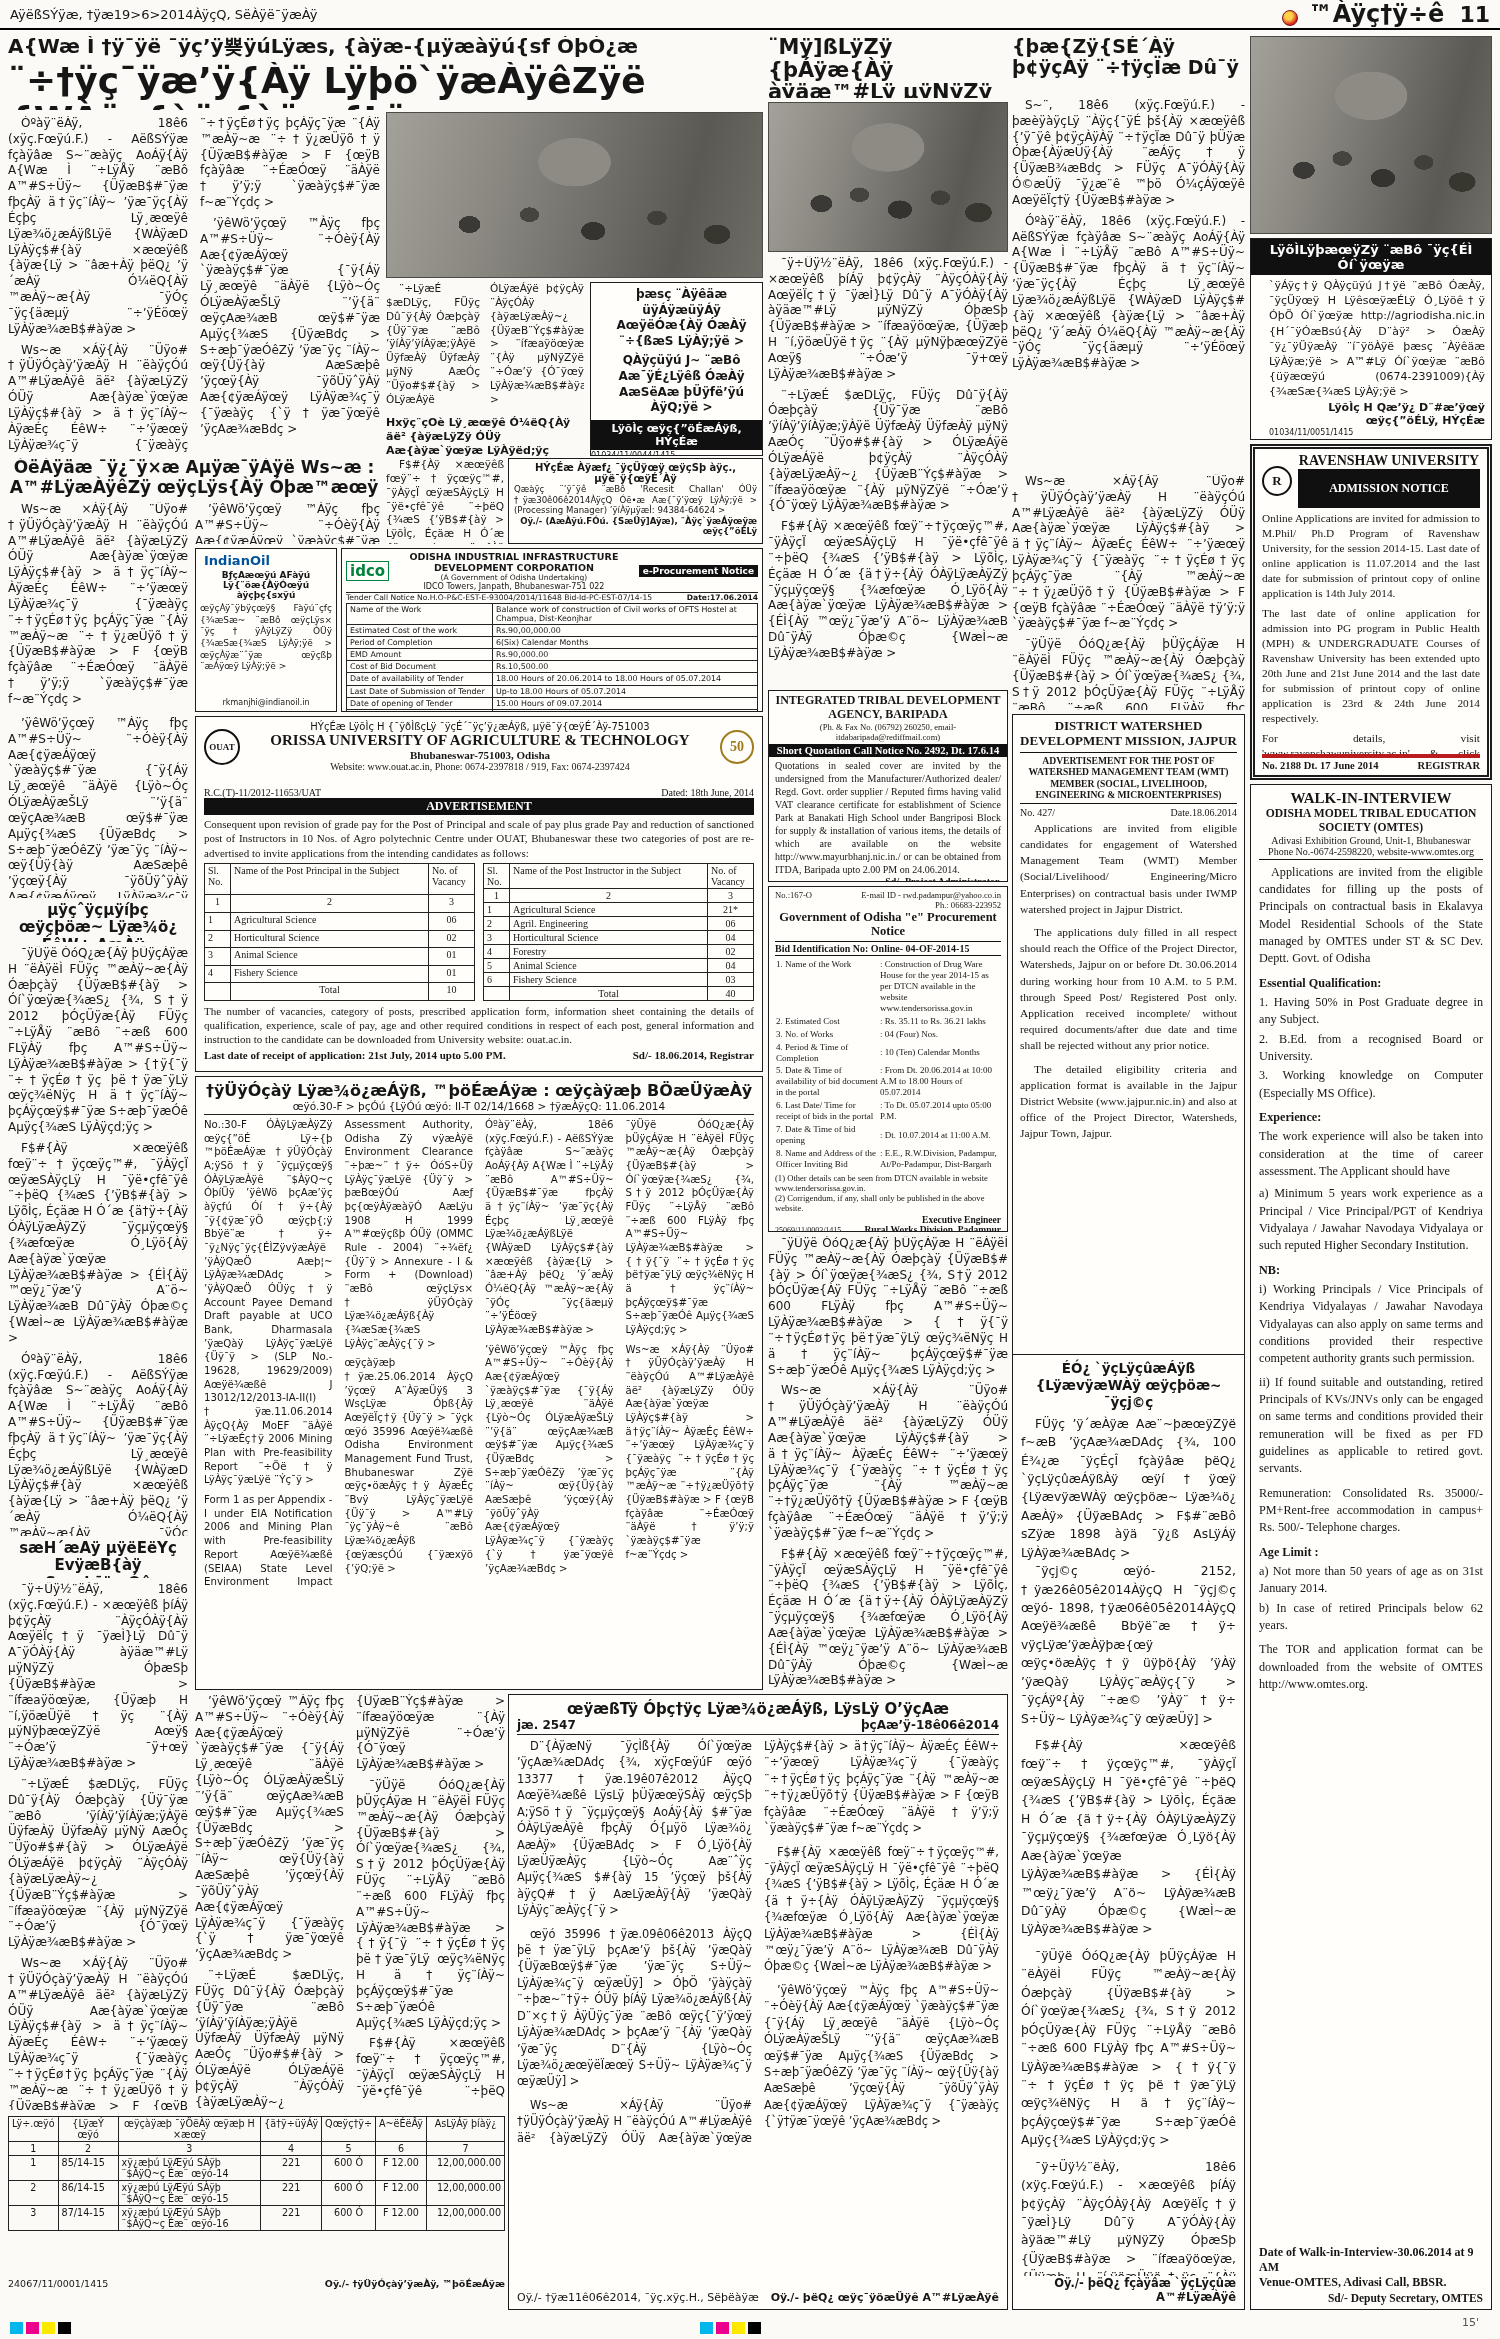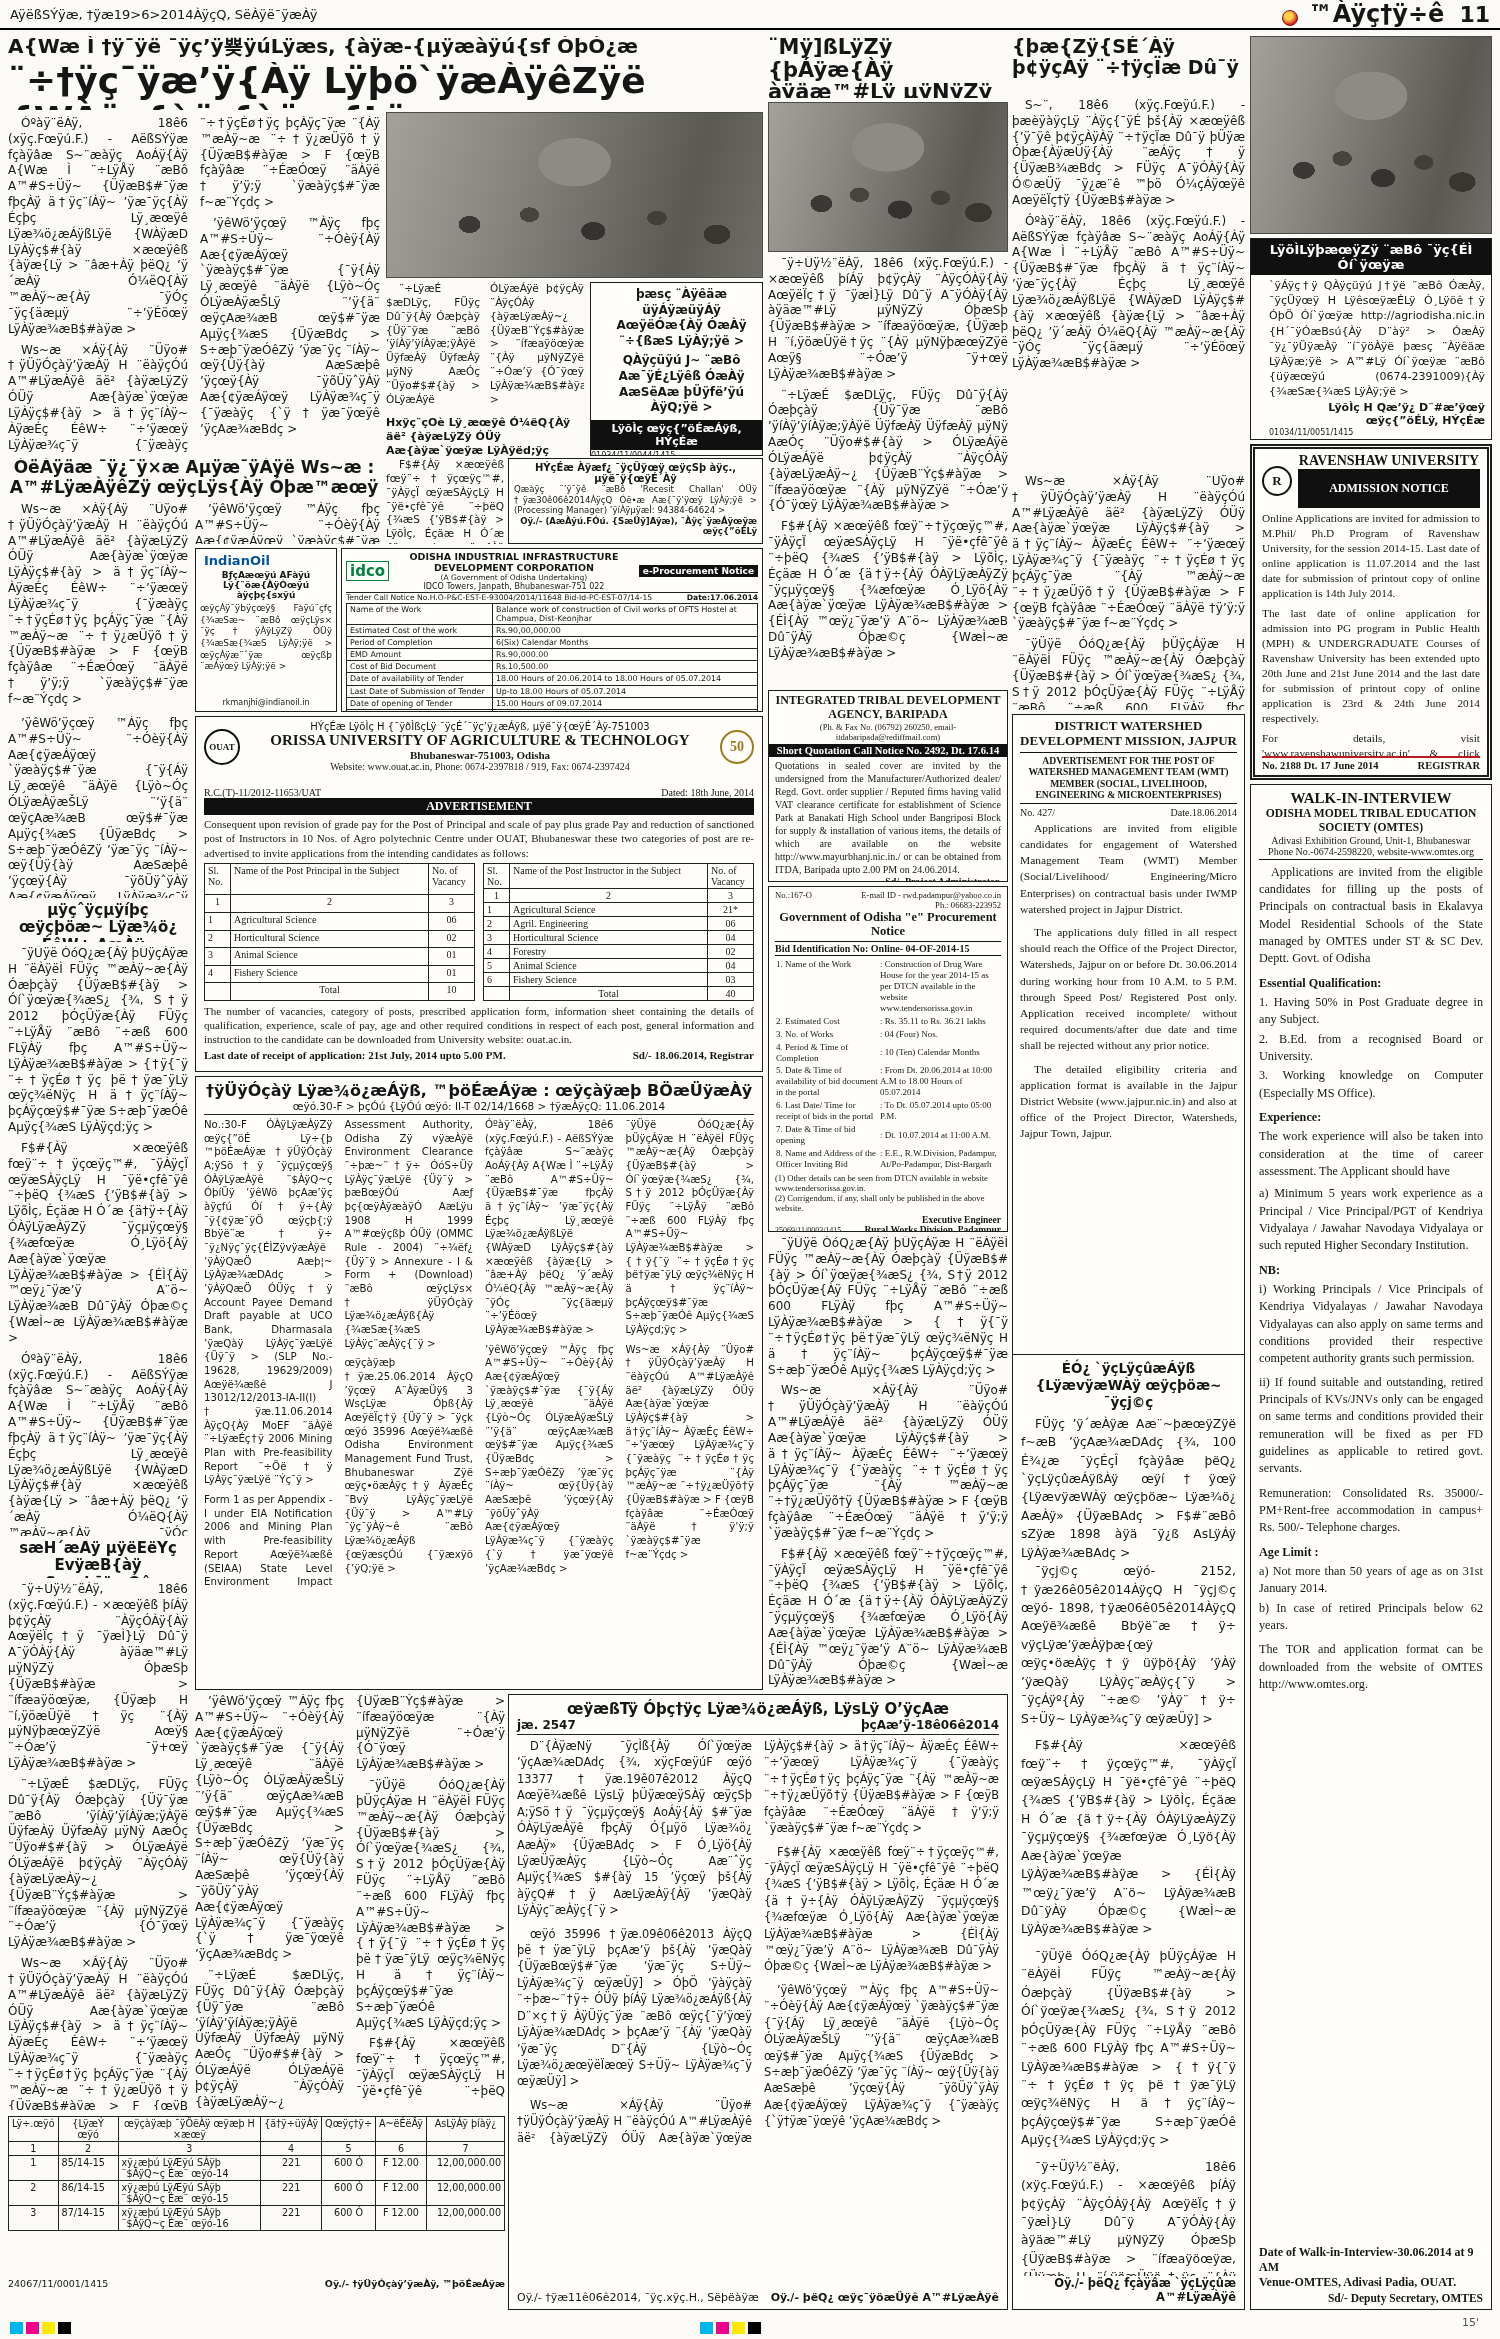--- a/index.html
+++ b/index.html
@@ -196,21 +196,21 @@
       <span style="flex:1;text-align:center">
         <span class="b" style="display:block;font-size:14px">RAVENSHAW UNIVERSITY</span>
         <span class="b strip" style="display:block;font-size:12px;padding:12px 0">ADMISSION NOTICE</span>
       </span>
     </div>
     <div class="jt grow" style="font-size:11.3px;line-height:1.33;margin-top:3px">
       <p style="margin:0 0 5px">Online Applications are invited for admission to M.Phil/ Ph.D Program of Ravenshaw University, for the session 2014-15. Last date of online application is 11.07.2014 and the last date for submission of printout copy of online application is 14th July 2014.</p>
       <p style="margin:0 0 5px">The last date of online application for admission into PG program in Public Health (MPH) &amp; UNDERGRADUATE Courses of Ravenshaw University has been extended upto 20th June and 21st June 2014 and the last date for submission of printout copy of online application is 23rd &amp; 24th June 2014 respectively.</p>
       <p style="margin:0">For details, visit 'www.ravenshawuniversity.ac.in' &amp; click Admission-2014. For MBA admission visit website 'www.ravenshawbschool.ac.in' for detail information.</p>
     </div>
-    <div style="display:flex;justify-content:space-between;border-top:2px solid #b91c1c;padding-top:2px;font-size:10.5px">
+    <div style="display:flex;justify-content:space-between;border-top:4px solid #b91c1c;padding-top:2px;font-size:10.5px">
       <span class="b">No. 2188 Dt. 17 June 2014</span>
       <span class="b">REGISTRAR</span>
     </div>
   </div>
 
   <div class="abs box en" style="left:195px;top:716px;width:568px;height:356px;padding:4px 8px">
     <div style="display:flex;align-items:center;gap:8px">
       <span style="width:36px;height:36px;border:2px solid #111;border-radius:50%;display:flex;align-items:center;justify-content:center;font-size:9px;font-weight:700">OUAT</span>
       <span style="flex:1;text-align:center">
         <span style="display:block;font-size:10px;font-family:'DejaVu Sans',sans-serif">HÝçÉæ LÿõÌç H {¯ÿðÌßçLÿ ¯ÿçÉ´¯ÿç’ÿ¿æÁÿß, µÿë¯ÿ{œÿÉ´Àÿ-751003</span>
@@ -438,21 +438,21 @@
       <p class="b" style="margin:0 0 2px">NB:</p>
       <p style="margin:0 0 6px">i) Working Principals / Vice Principals of Kendriya Vidyalayas / Jawahar Navodaya Vidyalayas can also apply on same terms and conditions provided their respective competent authority grants such permission.</p>
       <p style="margin:0 0 7px">ii) If found suitable and outstanding, retired Principals of KVs/JNVs only can be engaged on same terms and conditions provided their remuneration will be fixed as per FD guidelines as applicable to retired govt. servants.</p>
       <p style="margin:0 0 7px">Remuneration: Consolidated Rs. 35000/-PM+Rent-free accommodation in campus+ Rs. 500/- Telephone charges.</p>
       <p class="b" style="margin:0 0 2px">Age Limit :</p>
       <p style="margin:0 0 2px">a) Not more than 50 years of age as on 31st January 2014.</p>
       <p style="margin:0 0 7px">b) In case of retired Principals below 62 years.</p>
       <p style="margin:0 0 7px">The TOR and application format can be downloaded from the website of OMTES http://www.omtes.org.</p>
     </div>
     <div class="b" style="font-size:12px">Date of Walk-in-Interview-30.06.2014 at 9 AM</div>
-    <div class="b" style="font-size:12px">Venue-OMTES, Adivasi Padia, OUAT.</div>
+    <div class="b" style="font-size:12px">Venue-OMTES, Adivasi Call, BBSR.</div>
     <div class="rt b" style="font-size:11.5px;margin-top:2px">Sd/- Deputy Secretary, OMTES</div>
   </div>
 
   <div class="abs news" style="left:8px;top:716px;width:180px;height:182px">
     <p>’ÿêWö’ÿçœÿ ™Àÿç fþç A™#S÷Üÿ~ ¨÷Óèÿ{Àÿ Aæ{¢ÿæÁÿœÿ `ÿæàÿç$#¯ÿæ {¯ÿ{Áÿ Lÿ¸æœÿê ¨äÀÿë {Lÿò~Óç ÓLÿæÀÿæŠLÿ ¨’ÿ{ä¨ œÿçAæ¾æB œÿ$#¯ÿæ Aµÿç{¾æS {ÜÿæBdç &gt; S÷æþ¯ÿæÓêZÿ ’ÿæ¯ÿç ¨íÀÿ~ œÿ{Üÿ{àÿ AæSæþê ’ÿçœÿ{Àÿ ¯ÿõÜÿˆÿÀÿ Aæ{¢ÿæÁÿœÿ LÿÀÿæ¾ç¯ÿ {¯ÿæàÿç {`ÿ†ÿæ¯ÿœÿê ’ÿçAæ¾æBdç &gt;</p>
   </div>
   <div class="abs nsub" style="left:8px;top:902px;width:180px;height:40px;font-size:15px">µÿçˆÿçµÿíþç œÿçþöæ~ Lÿæ¾ö¿ ÉêW÷ AæÀÿ»</div>
   <div class="abs news" style="left:8px;top:946px;width:180px;height:590px">
     <p>¯ÿÜÿë ÓóQ¿æ{Àÿ þÜÿçÁÿæ H ¨ëÀÿëÌ FÜÿç ™æÀÿ~æ{Àÿ Óæþçàÿ {ÜÿæB$#{àÿ &gt; Óí`ÿœÿæ{¾æS¿ {¾, S†ÿ 2012 þÓçÜÿæ{Àÿ FÜÿç ¨÷LÿÅÿ ¨æBô ¨÷æß 600 FLÿÀÿ fþç A™#S÷Üÿ~ LÿÀÿæ¾æB$#àÿæ &gt; {†ÿ{¯ÿ ¨÷†ÿçÉø†ÿç þë†ÿæ¯ÿLÿ œÿç¾ëNÿç H ä†ÿç¨íÀÿ~ þçÁÿçœÿ$#¯ÿæ S÷æþ¯ÿæÓê Aµÿç{¾æS LÿÀÿçd;ÿç &gt;</p>
     <p>F$#{Àÿ ×æœÿêß fœÿ¨÷†ÿçœÿç™#, ¯ÿÀÿçÏ œÿæSÀÿçLÿ H ¯ÿë•çfê¯ÿê ¨÷þëQ {¾æS {’ÿB$#{àÿ &gt; LÿõÌç, Éçäæ H Ó´æ׿ {ä†ÿ÷{Àÿ ÓÀÿLÿæÀÿZÿ ¯ÿçµÿçœÿ§ {¾æfœÿæ Ó¸Lÿö{Àÿ Aæ{àÿæ`ÿœÿæ LÿÀÿæ¾æB$#àÿæ &gt; {ÉÌ{Àÿ ™œÿ¿¯ÿæ’ÿ A¨ö~ LÿÀÿæ¾æB Dû¯ÿÀÿ Óþæ©ç {WæÌ~æ LÿÀÿæ¾æB$#àÿæ &gt;</p>

